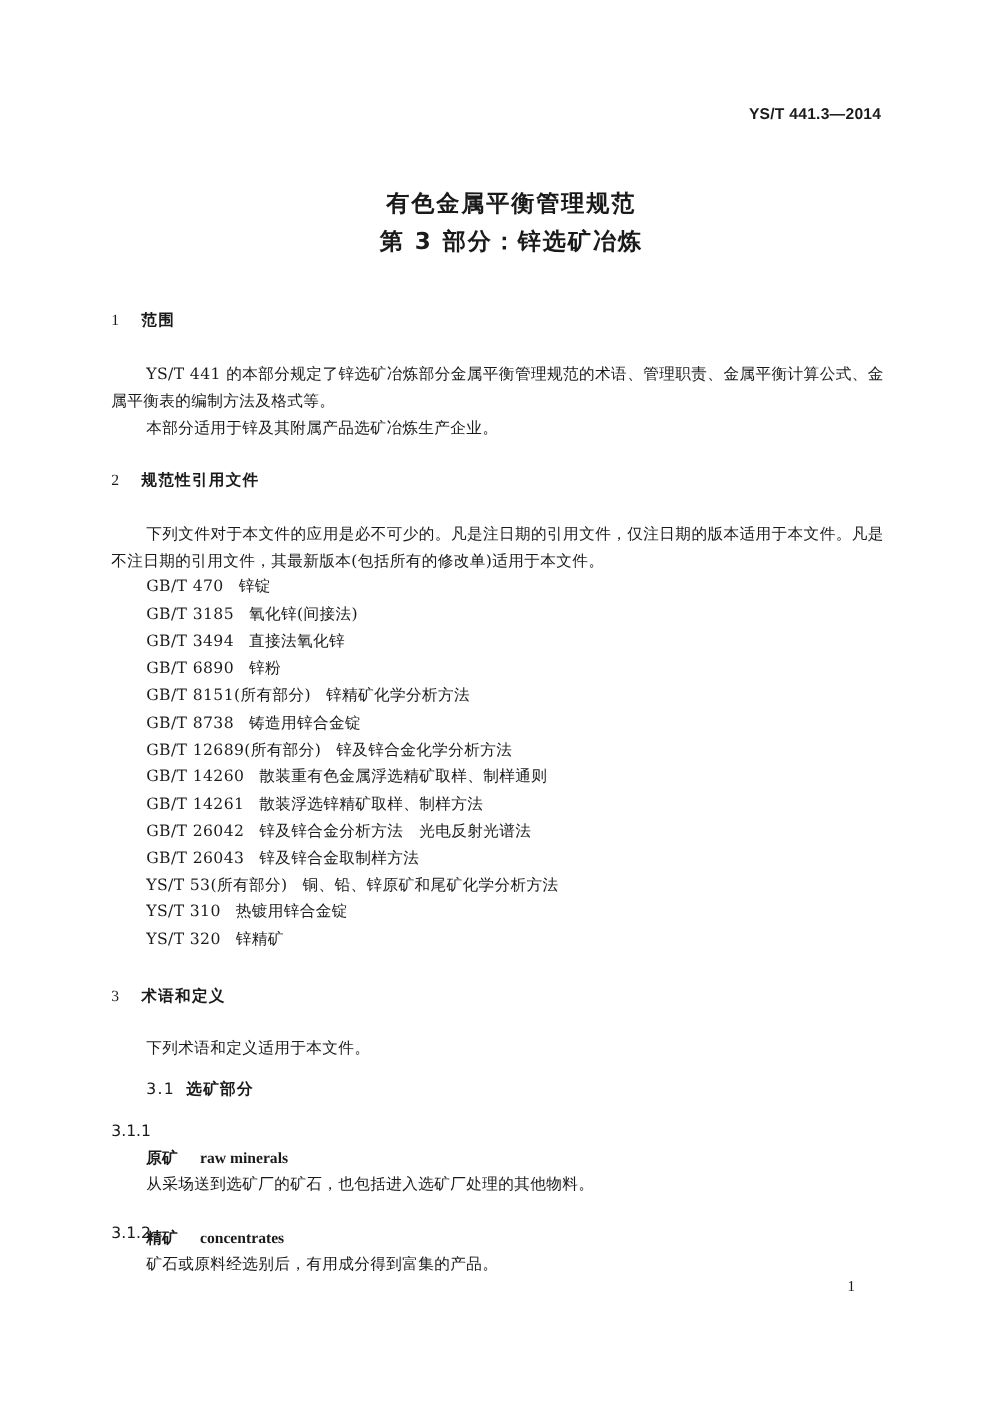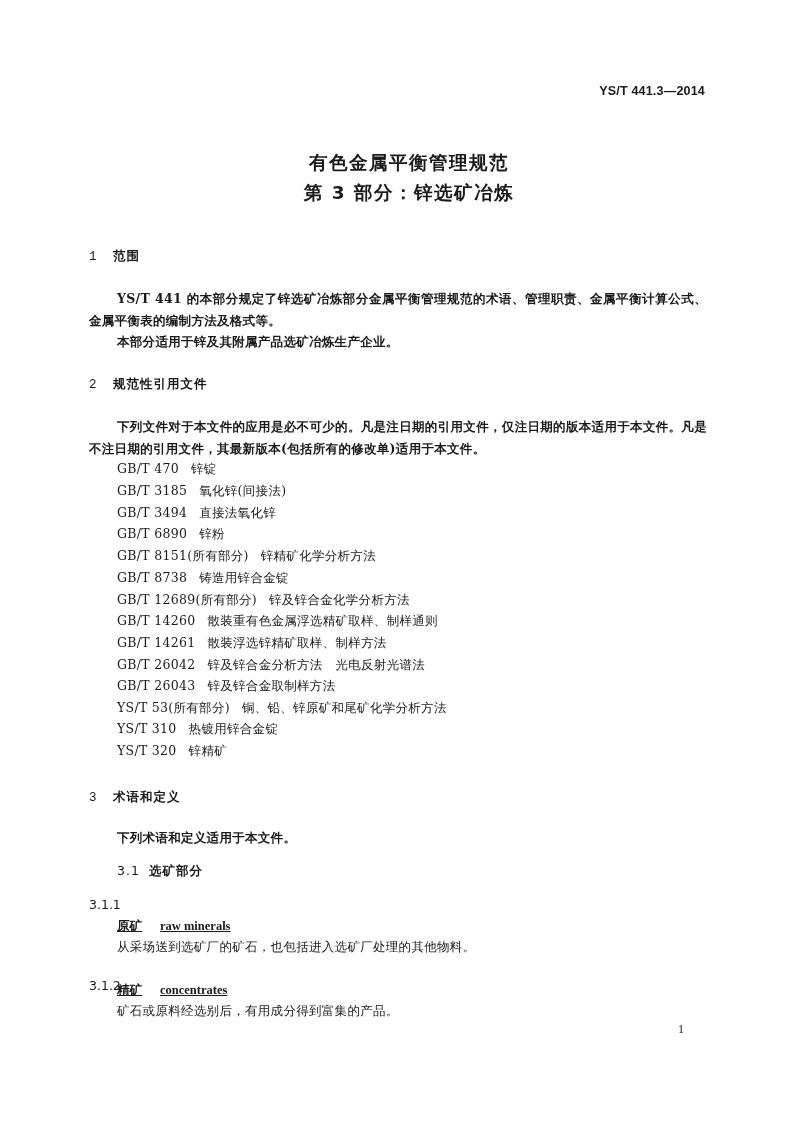--- a/index.html
+++ b/index.html
@@ -3,31 +3,31 @@
 <meta charset="utf-8">
 <style>
   html, body { margin: 0; padding: 0; background: #ffffff; }
   body { width: 794px; height: 1123px; position: relative; overflow: hidden;
          font-family: "DejaVu Serif", "Liberation Serif", serif; color: #1a1a1a; }
   .abs { position: absolute; white-space: nowrap; }
   .std-code { right: 89px; top: 84px; font-family: "Liberation Sans", "DejaVu Sans", sans-serif;
               font-size: 12.5px; font-weight: bold; letter-spacing: 0.2px; }
   .title { left: 0; width: 794px; text-align: center; font-family: "DejaVu Sans", sans-serif;
            font-size: 18.5px; font-weight: bold; letter-spacing: 1.5px; padding-left: 12px; }
-  .h1 { left: 89px; font-family: Liberation Mono, monospace; font-size: 12.5px; font-weight: bold; letter-spacing: 1px; }
+  .h1 { left: 89px; font-family: Liberation Serif, serif; font-size: 12.5px; font-weight: bold; letter-spacing: 1px; }
   .h1 .num { display: inline-block; width: 24px; font-weight: normal; }
   .h2 { left: 89px; font-family: "DejaVu Sans", sans-serif; font-size: 12.5px; font-weight: bold; letter-spacing: 1px; }
   .h2 .num { display: inline-block; width: 32px; font-weight: normal; margin-left: 28px; }
   .clause-num { left: 89px; font-family: "DejaVu Sans", sans-serif; font-size: 12.5px; }
   .para { left: 89px; width: 618px; font-size: 12.5px; line-height: 21.5px; white-space: normal;
-          text-align: justify; letter-spacing: 0.3px; font-weight: bold; }
+          text-align: justify; letter-spacing: 0.3px; }
   .para .indent { display: inline-block; width: 28px; }
   .ref { left: 117px; font-size: 12.5px; letter-spacing: 0.3px; }
   .ref .code { display: inline-block; margin-right: 12px; }
-  .term { left: 117px; font-size: 12.5px; font-weight: bold; text-decoration: underline; }
+  .term { left: 117px; font-size: 12.5px; font-weight: bold; }
   .term .en { margin-left: 18px; font-family: "Liberation Serif", serif; }
   .defn { left: 117px; font-size: 12.5px; letter-spacing: 0.3px; }
   .page-num { left: 678px; top: 1022px; font-size: 12px; font-family: "Liberation Serif", serif; }
 </style>
 </head>
 <body>
 
 <div class="abs std-code">YS/T 441.3—2014</div>
 
 <div class="abs title" style="top:150px">有色金属平衡管理规范</div>

